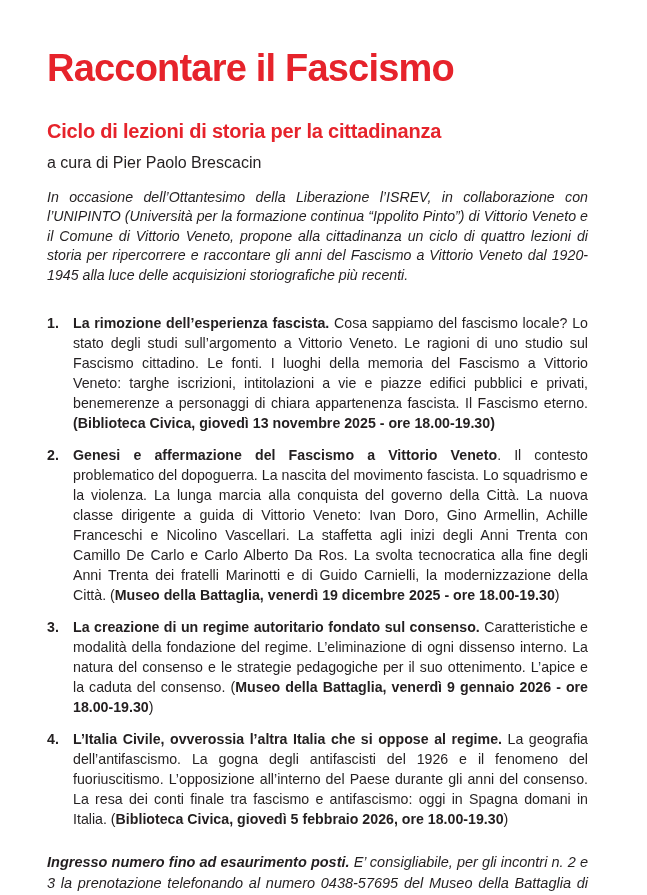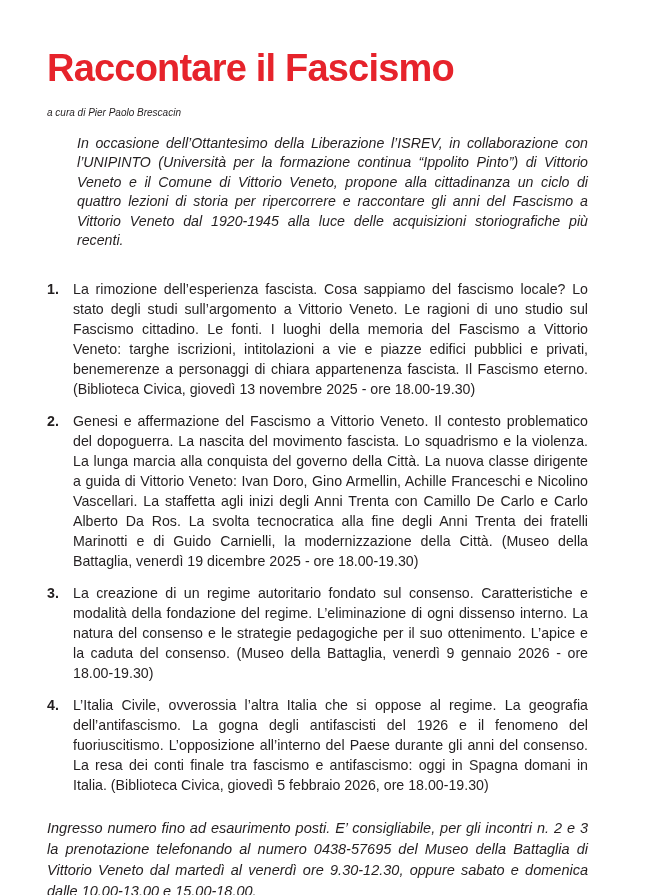--- a/index.html
+++ b/index.html
@@ -30,67 +30,66 @@
     letter-spacing: -0.3px;
     margin-top: 4px;
   }
   .section-heading {
     font-size: 20px;
     font-weight: bold;
     letter-spacing: -0.2px;
     margin-top: 31px;
   }
   .curator {
-    font-size: 10px;
-    font-style: italic;
-    margin-top: 18px;
+    font-size: 16px;
+    margin-top: 11px;
   }
   .intro {
     margin-top: 16px;
     font-size: 14.2px;
     font-style: italic;
     line-height: 19.5px;
     text-align: justify;
-    margin-left: 30px;
   }
   .lectures {
     list-style: none;
     margin-top: 28px;
   }
   .lecture {
     display: flex;
     font-size: 14.2px;
     line-height: 20px;
     margin-bottom: 12px;
   }
   .num {
     flex: none;
     width: 26px;
     font-weight: bold;
   }
   .ltext {
     flex: 1;
     text-align: justify;
   }
-  .b { font-weight: normal; }
+  .b { font-weight: bold; }
   .footer {
     margin-top: 23px;
     font-size: 14.5px;
     font-style: italic;
     line-height: 21px;
     text-align: justify;
   }
 </style>
 </head>
 <body style="color: rgb(35, 31, 32);">
 
 <div class="page">
 
   <h1 class="title accent" style="color: rgb(230, 35, 43);">Raccontare il Fascismo</h1>
 
+  <h3 class="section-heading accent" style="color: rgb(230, 35, 43);">Ciclo di lezioni di storia per la cittadinanza</h3>
   <p class="curator">a cura di Pier Paolo Brescacin</p>
 
   <p class="intro">In occasione dell’Ottantesimo della Liberazione l’ISREV, in collaborazione con l’UNIPINTO (Università per la formazione continua “Ippolito Pinto”) di Vittorio Veneto e il Comune di Vittorio Veneto, propone alla cittadinanza un ciclo di quattro lezioni di storia per ripercorrere e raccontare gli anni del Fascismo a Vittorio Veneto dal 1920-1945 alla luce delle acquisizioni storiografiche più recenti.</p>
 
   <ol class="lectures">
 
     <li class="lecture">
       <span class="num">1.</span>
       <span class="ltext"><span class="b">La rimozione dell’esperienza fascista.</span><span> Cosa sappiamo del fascismo locale? Lo stato degli studi sull’argomento a Vittorio Veneto. Le ragioni di uno studio sul Fascismo cittadino. Le fonti. I luoghi della memoria del Fascismo a Vittorio Veneto: targhe iscrizioni, intitolazioni a vie e piazze edifici pubblici e privati, benemerenze a personaggi di chiara appartenenza fascista. Il Fascismo eterno. </span><span></span><span class="b">(Biblioteca Civica, giovedì 13 novembre 2025 - ore 18.00-19.30)</span><span></span></span>
     </li>

